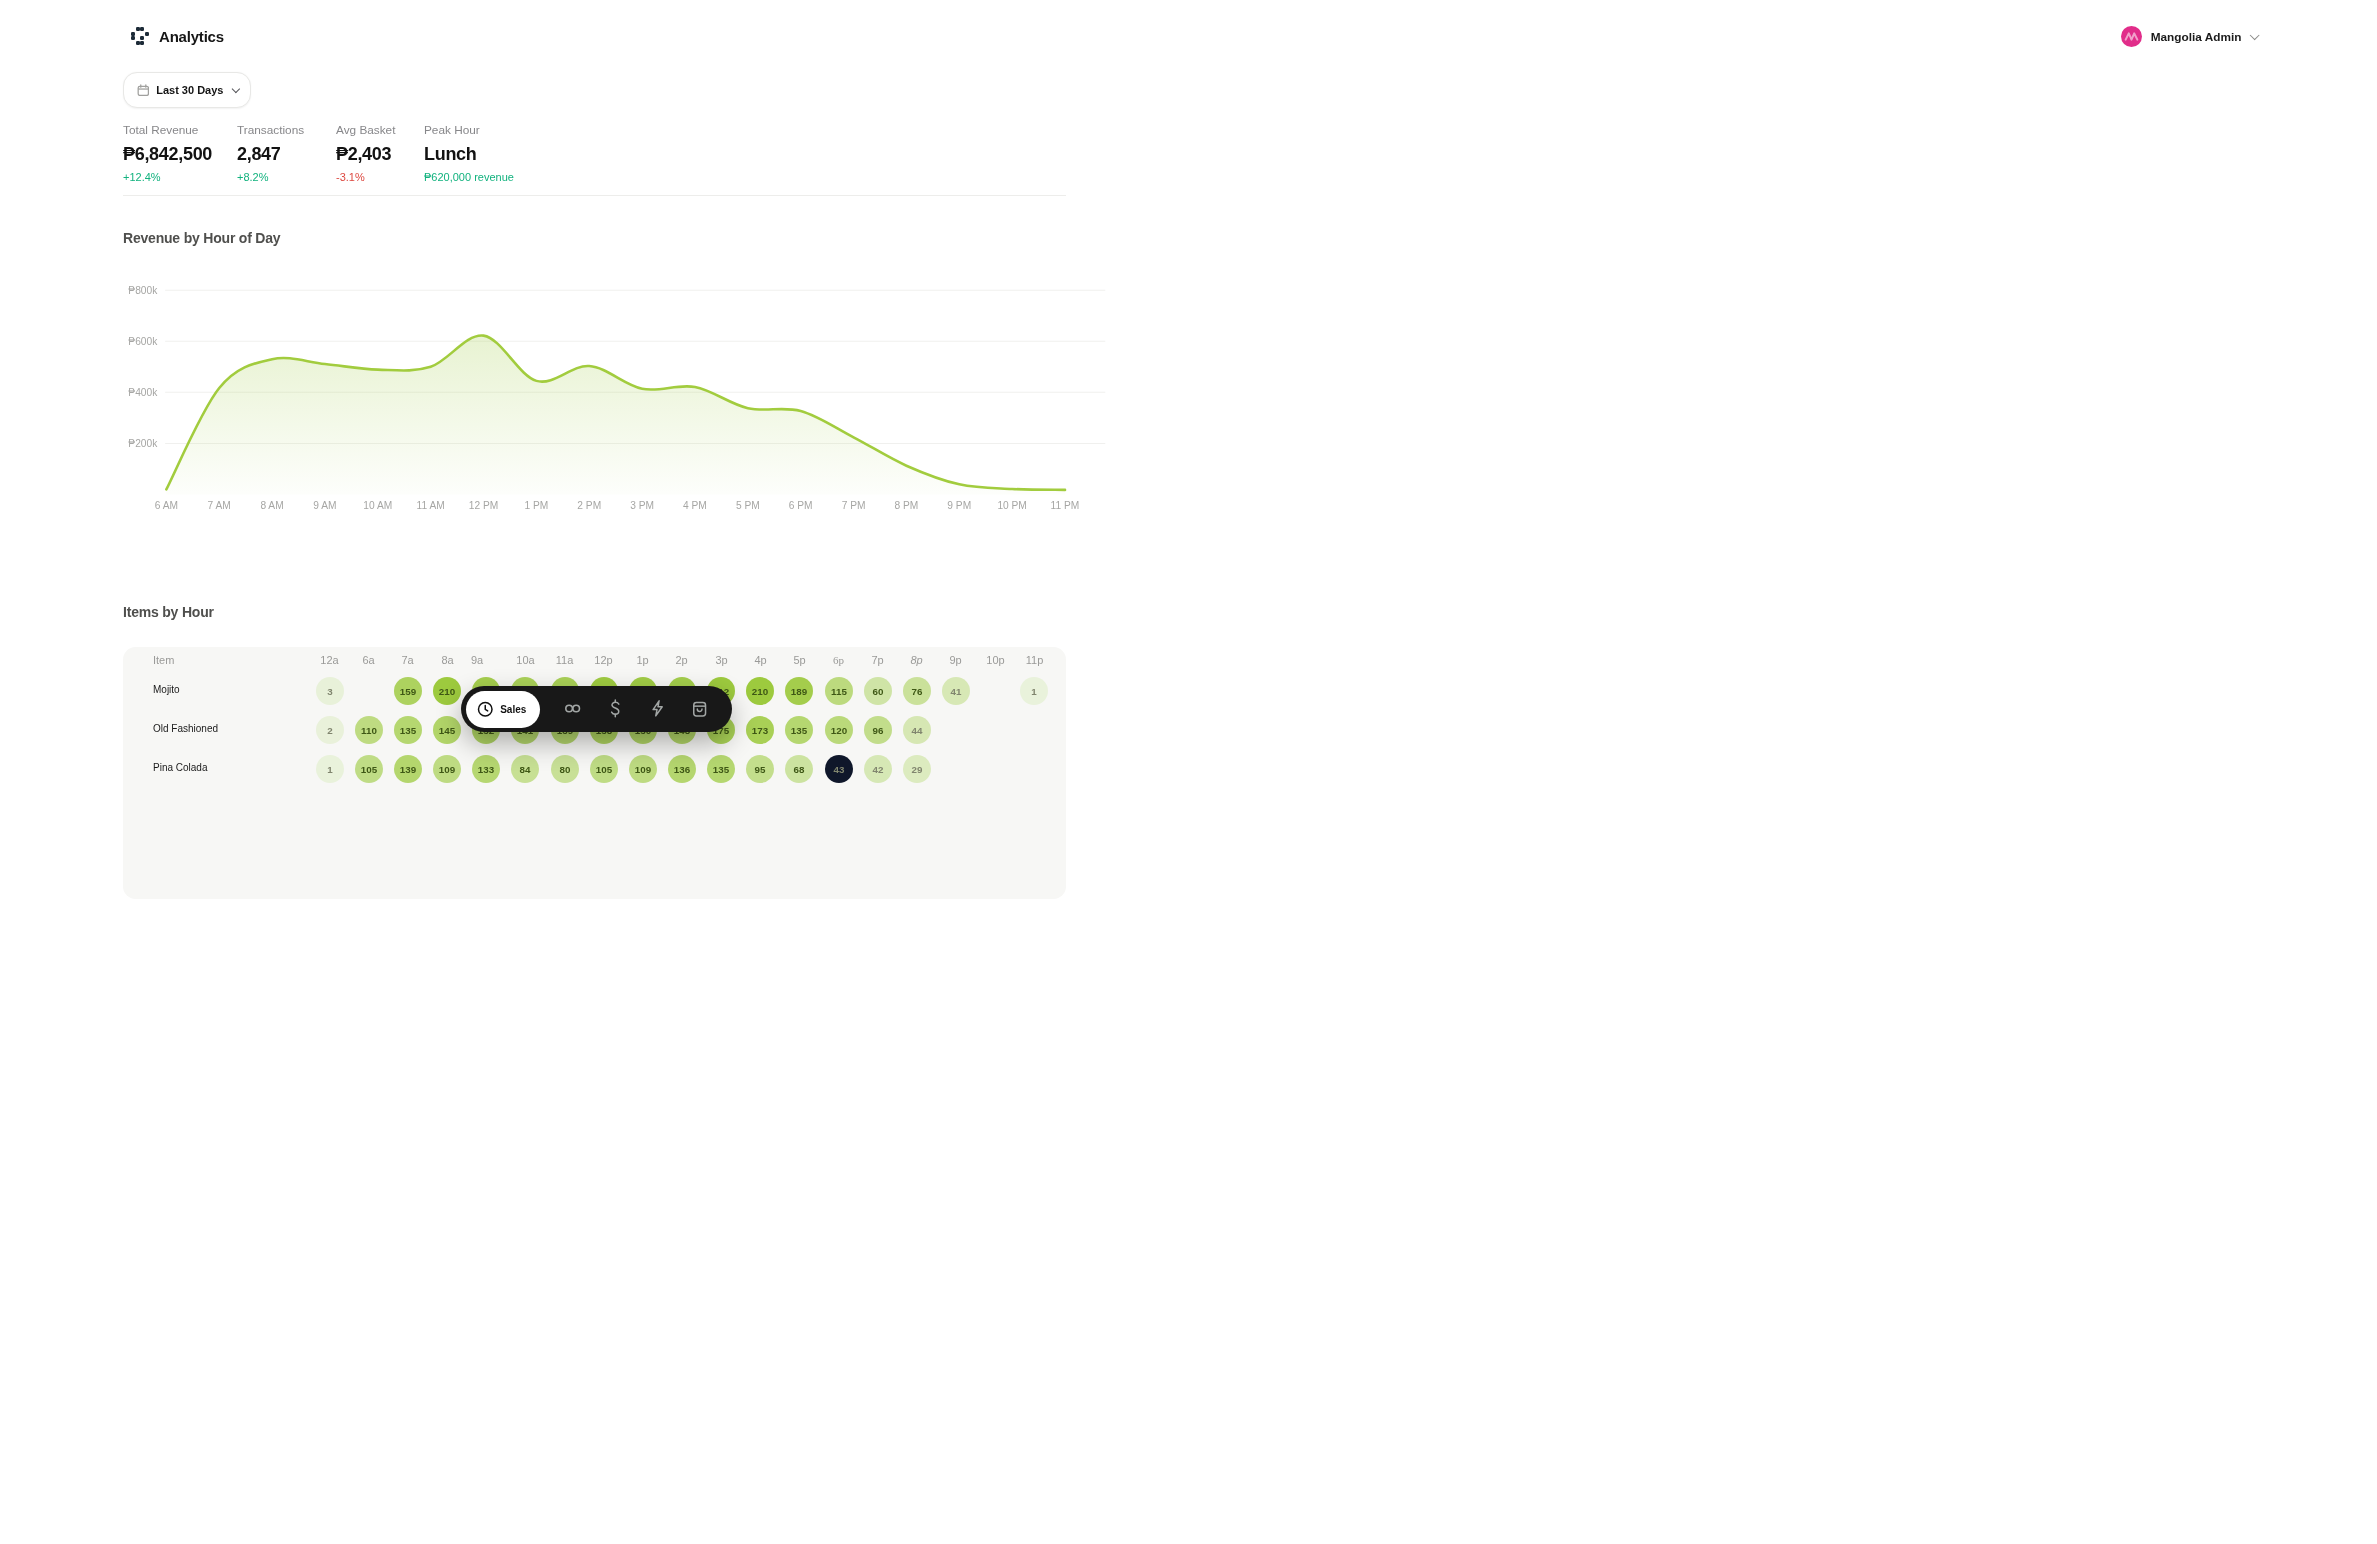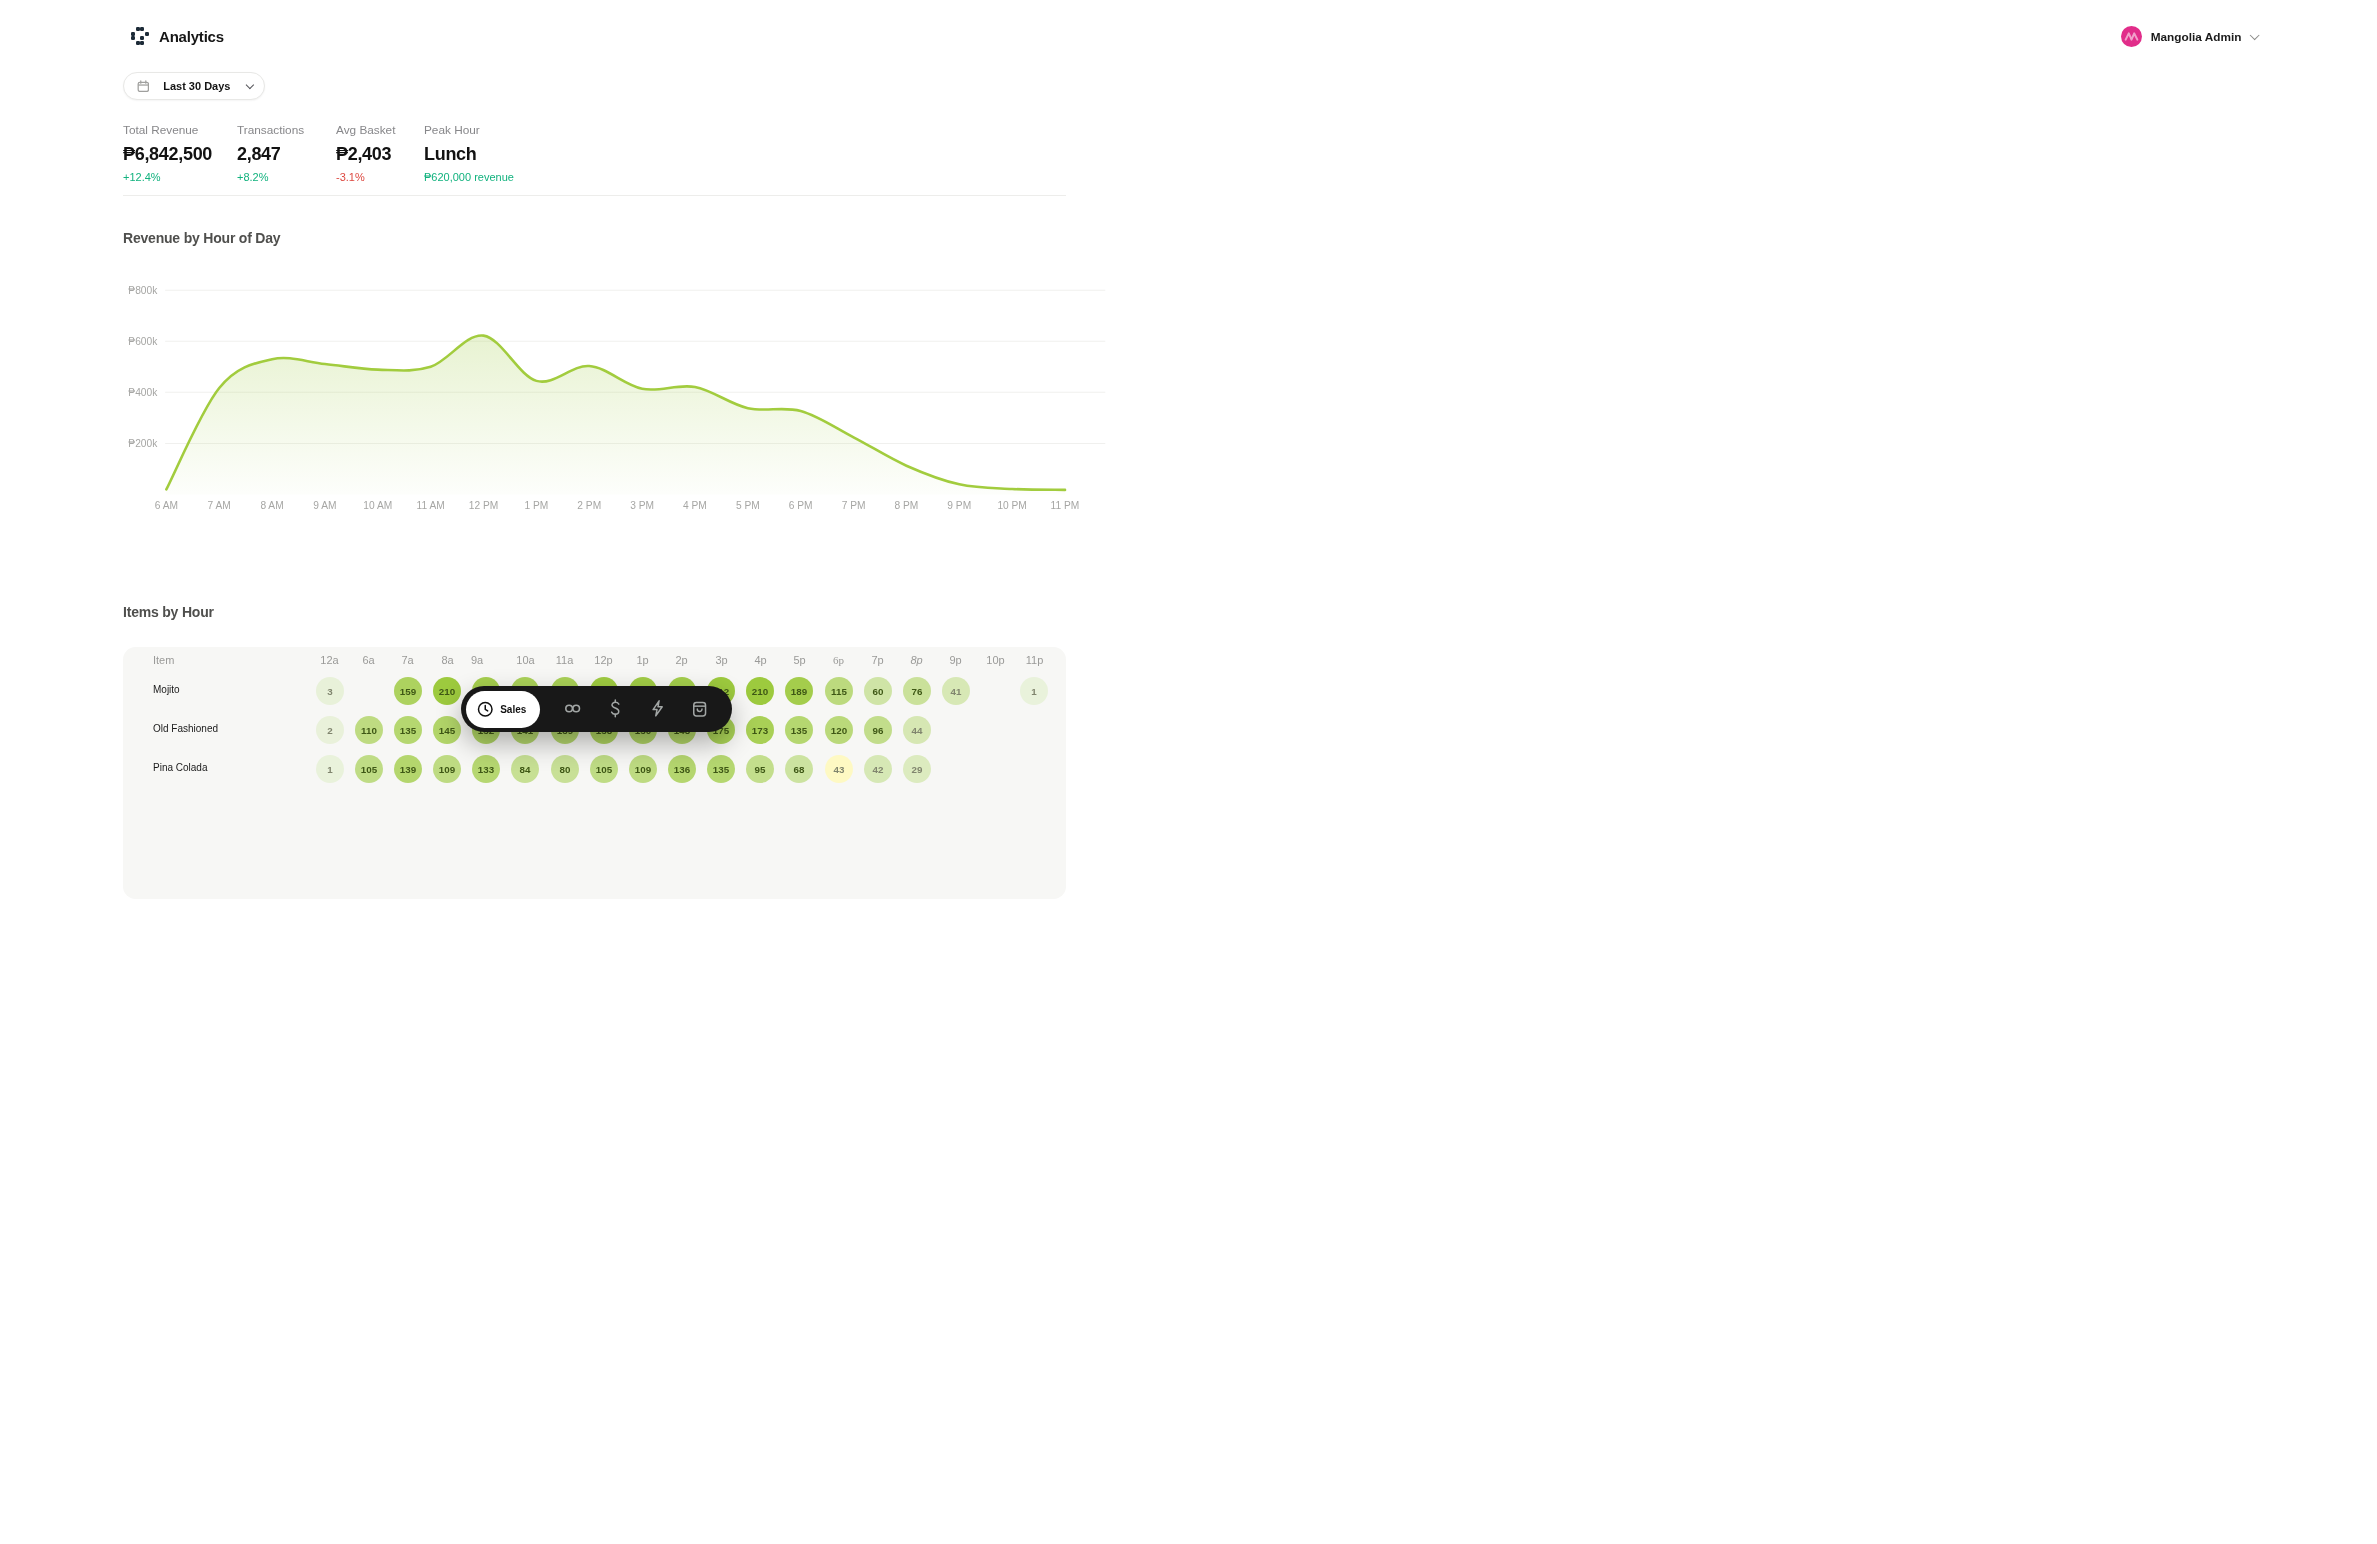--- a/index.html
+++ b/index.html
@@ -15,22 +15,22 @@
   .logo i:nth-child(5){grid-area:3/1;} .logo i:nth-child(6){grid-area:3/3;}
   .logo i:nth-child(7){grid-area:4/2;} .logo i:nth-child(8){grid-area:4/3;}
   .app-title { position:absolute; left:159px; top:27.5px; font-size:15px; font-weight:700; letter-spacing:-0.2px; }
   .user { position:absolute; right:120px; top:26px; display:flex; align-items:center; gap:8.6px; cursor:pointer; }
   .avatar { width:21px; height:21px; border-radius:50%; background:#e12d8a; position:relative; overflow:hidden; flex:0 0 auto;}
   .user-name { font-size:11.8px; font-weight:600; color:#1b1b1b; }
   .chev { width:7px; height:7px; border-right:1.4px solid #8b8b89; border-bottom:1.4px solid #8b8b89;
     transform:rotate(45deg) translateY(-1.6px); }
 
   
-  .date-pill { position:absolute; left:123px; top:72px; height:28px; padding:0 12.6px;
-    display:flex; align-items:center; gap:14px; background:#fff; border:0.8px solid #e8e8e6;
+  .date-pill { position:absolute; left:123px; top:72px; height:36px; padding:0 12.6px;
+    display:flex; align-items:center; gap:7px; background:#fff; border:0.8px solid #e8e8e6;
     border-radius:14px; box-shadow:0 0.8px 1.6px rgba(0,0,0,.05); cursor:pointer; }
   .date-pill .label { font-size:11px; font-weight:600; color:#141414; }
   .chev-sm { width:5.5px; height:5.5px; border-right:1.3px solid #55555a; border-bottom:1.3px solid #55555a;
     transform:rotate(45deg) translateY(-1.6px); margin-left:1.6px;}
 
   
   #kpis { position:absolute; left:123px; top:123px; display:flex; }
   .kpi { display:flex; flex-direction:column; }
   .kpi .k-label { font-size:11.8px; color:#87878a; margin-bottom:7px; }
   .kpi .k-value { font-size:18px; font-weight:700; letter-spacing:-0.3px; color:#121212; margin-bottom:6.3px; }
@@ -225,21 +225,21 @@
     <div class="cell" style="left:310px; top:108px; background:rgb(190,219,130); color:#3e5715;">109</div>
     <div class="cell" style="left:349px; top:108px; background:rgb(182,215,113); color:#3e5715;">133</div>
     <div class="cell" style="left:388px; top:108px; background:rgb(199,224,148); color:#3e5715;">84</div>
     <div class="cell" style="left:428px; top:108px; background:rgb(200,224,151); color:#3e5715;">80</div>
     <div class="cell" style="left:467px; top:108px; background:rgb(191,220,133); color:#3e5715;">105</div>
     <div class="cell" style="left:506px; top:108px; background:rgb(190,219,130); color:#3e5715;">109</div>
     <div class="cell" style="left:545px; top:108px; background:rgb(181,214,111); color:#3e5715;">136</div>
     <div class="cell" style="left:584px; top:108px; background:rgb(181,215,112); color:#3e5715;">135</div>
     <div class="cell" style="left:623px; top:108px; background:rgb(195,222,140); color:#3e5715;">95</div>
     <div class="cell" style="left:662px; top:108px; background:rgb(204,227,160); color:#3e5715;">68</div>
-    <div class="cell" style="left:702px; top:108px; background:#fef9c3; color:#80856e;">43</div>
+    <div class="cell" style="left:702px; top:108px; background:#0f172a; color:#80856e;">43</div>
     <div class="cell" style="left:741px; top:108px; background:rgb(214,232,181); color:#80856e;">42</div>
     <div class="cell" style="left:780px; top:108px; background:rgb(220,235,191); color:#80856e;">29</div>
   </div>
 
 <div class="dock">
   <div class="dock-pill">
     <svg width="16.5" height="16.5" viewBox="0 0 21 21">
       <circle cx="10.5" cy="10.5" r="8.6" fill="none" stroke="#101010" stroke-width="1.9"></circle>
       <path d="M10.5 5.8 V10.7 L13.6 12.6" fill="none" stroke="#101010" stroke-width="1.9" stroke-linecap="round" stroke-linejoin="round"></path>
     </svg>

